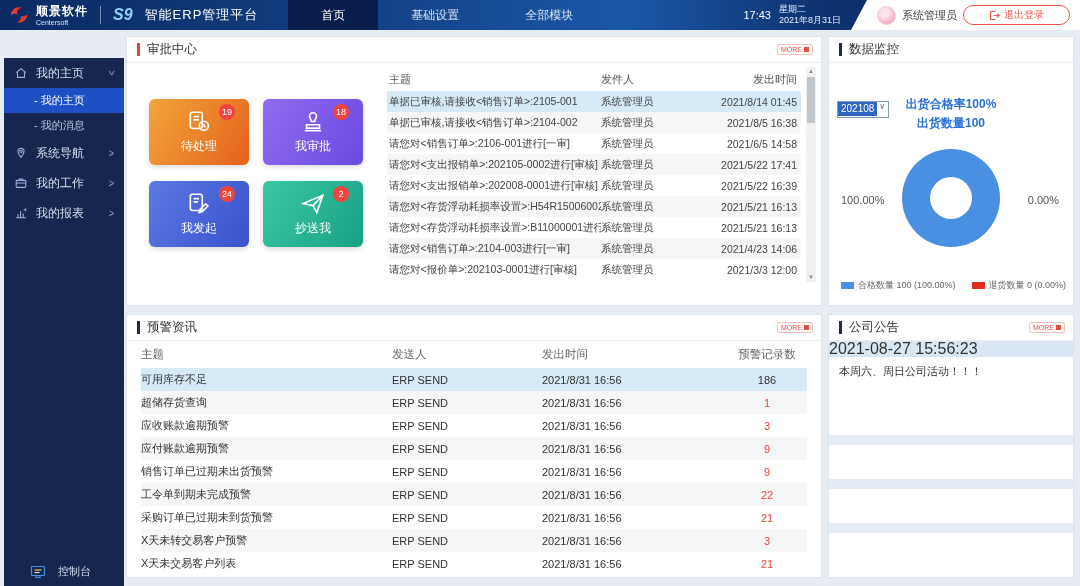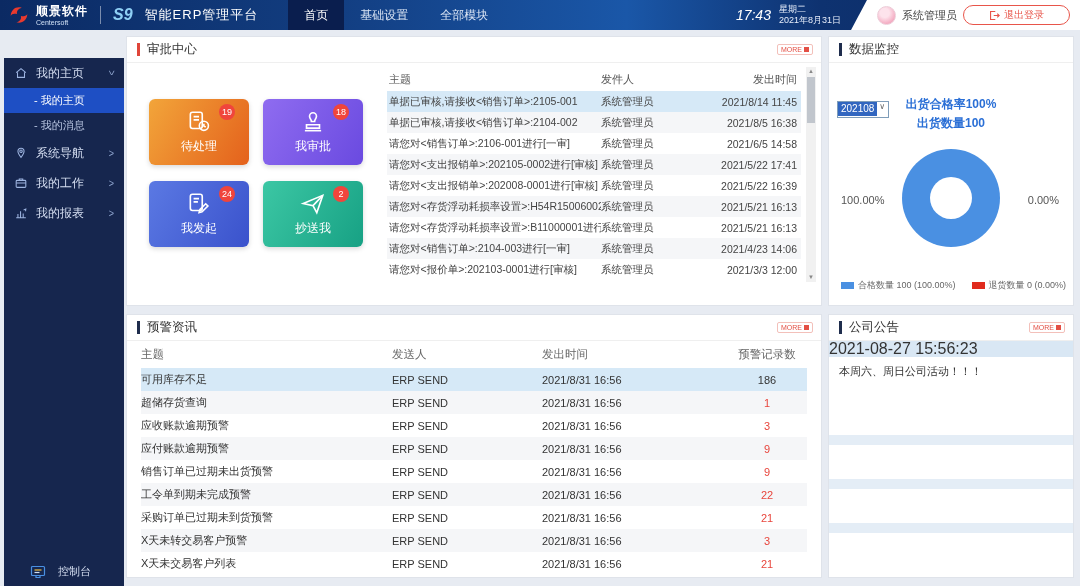--- a/index.html
+++ b/index.html
@@ -11,23 +11,23 @@
     background:linear-gradient(90deg,#0b2a63 0%,#123d80 30%,#1a57a8 58%,#0e3270 76%,#0b2a63 100%);
     display:flex; align-items:center; color:#fff; z-index:5; }
   .logo { display:flex; align-items:center; padding-left:8px; gap:6px; }
   .brand-text { line-height:1; }
   .brand-cn { font-size:12px; font-weight:bold; letter-spacing:1px; }
   .brand-en { font-size:7px; color:#cfe0f5; margin-top:2px; }
   .logo-divider { width:1px; height:18px; background:rgba(255,255,255,.45); margin:0 6px; }
   .s9 { font-size:16px; font-weight:bold; font-style:italic; color:#8fd0f5; }
   .platform { font-size:13px; letter-spacing:1px; margin-left:6px; }
   .top-nav { display:flex; height:30px; margin-left:30px; }
-  .nav-item { padding:0 16px; line-height:30px; font-size:12px; color:#dce6f5; cursor:pointer; }
+  .nav-item { padding:0 33px; line-height:30px; font-size:12px; color:#dce6f5; cursor:pointer; }
   .nav-item.active { background:#0a1e4e; color:#fff; }
-  .clock { margin-left:auto; font-size:14px;font-style:italic; }
+  .clock { margin-left:auto; font-size:11px; }
   .date-block { font-size:9px; line-height:1.25; margin:0 10px 0 8px; color:#e7eefb; }
   .header-right { height:30px; background:#fff; display:flex; align-items:center; gap:6px;
     padding:0 10px 0 26px; clip-path:polygon(16px 0,100% 0,100% 100%,0 100%); }
   .avatar { width:19px; height:19px; border-radius:50%;
     background:radial-gradient(circle at 40% 35%,#fde3ec 30%,#f3a8bf 75%); border:1px solid #eccdd8; }
   .username { color:#444; font-size:11px; }
   .logout-btn { display:flex; align-items:center; gap:4px; border:1px solid #e8554a; color:#e8554a;
     border-radius:10px; padding:2px 25px; font-size:10px; cursor:pointer; background:#fff; }
 
   
@@ -266,21 +266,21 @@
   <div class="atable">
     <div class="ahead">
       <span class="c-subj">主题</span>
       <span class="c-sender">发件人</span>
       <span class="c-time">发出时间</span>
     </div>
     <div>
         <div class="arow selected">
     <span class="c-subj">单据已审核,请接收&lt;销售订单&gt;:2105-001</span>
     <span class="c-sender">系统管理员</span>
-    <span class="c-time">2021/8/14 11:45</span>
+    <span class="c-time">2021/8/14 01:45</span>
   </div>
         <div class="arow">
     <span class="c-subj">单据已审核,请接收&lt;销售订单&gt;:2104-002</span>
     <span class="c-sender">系统管理员</span>
     <span class="c-time">2021/8/5 16:38</span>
   </div>
         <div class="arow">
     <span class="c-subj">请您对&lt;销售订单&gt;:2106-001进行[一审]</span>
     <span class="c-sender">系统管理员</span>
     <span class="c-time">2021/6/5 14:58</span>

